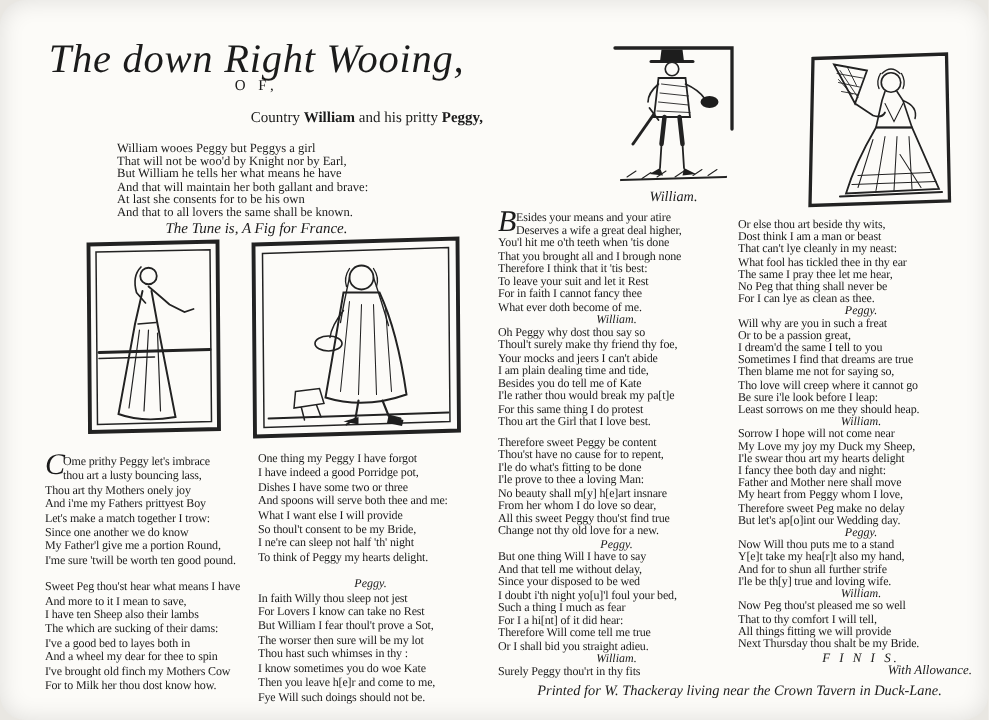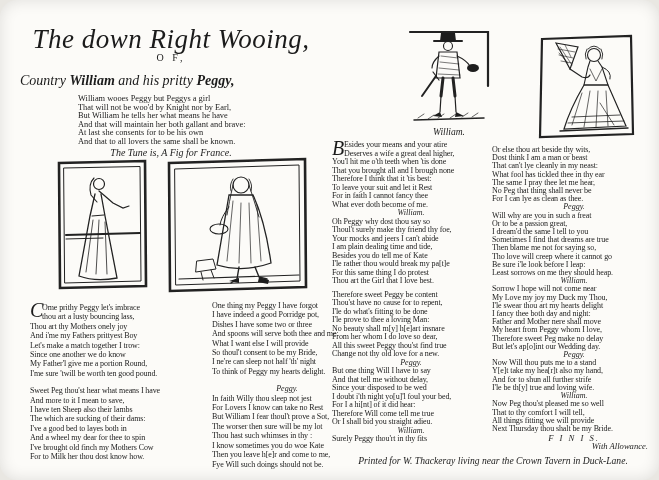--- a/index.html
+++ b/index.html
@@ -9,22 +9,22 @@
     font-family:"Liberation Serif","DejaVu Serif",serif;
     box-shadow: inset 0 0 16px rgba(0,0,0,.12);
     border-radius: 17px;
   }
   
   .lhalf { position:absolute; left:20px; top:0; width:302px; }
   .title { position:absolute; left:0; top:24px; width:302px; text-align:center;
            font-style:italic; font-size:27px; letter-spacing:.5px; white-space:nowrap; }
   .of    { position:absolute; left:0; top:52px; width:302px; text-align:center;
            font-size:10px; letter-spacing:3px; }
-  .subtitle { position:absolute; left:0; top:73px; width:302px; text-align:left;
-           font-style:italic; font-size:14px; white-space:nowrap; }
+  .subtitle { position:absolute; left:0; top:73px; width:302px; text-align:right;
+           font-size:10px; white-space:nowrap; }
   .argument { position:absolute; left:58px; top:95px; width:238px;
            font-size:8.4px; line-height:8.6px; }
   .tune  { position:absolute; left:0; top:147px; width:302px; text-align:center;
            font-style:italic; font-size:10px;font-family:Liberation Serif, serif; }
   
   .cut { position:absolute; }
   .cut svg { display:block; width:100%; height:100%; }
   .cut path, .cut circle, .cut ellipse { stroke:#222; fill:none; stroke-linecap:round; }
   .cut .fill { fill:#1d1d1d; stroke:none; }
   .cut-a { left:55px;  top:158px; width:94px;  height:133px; }
@@ -32,21 +32,21 @@
   .cut-c { left:408px; top:28px;  width:82px;  height:100px; }
   .cut-d { left:534px; top:33px;  width:104px; height:108px; }
   .cap-william { position:absolute; left:408px; top:127px; width:82px; text-align:center;
            font-style:italic; font-size:9.5px; }
   
   .col { position:absolute; }
   .col .line { white-space:nowrap; letter-spacing:-.1px; }
   .colL { font-size:8px; line-height:9.4px; }
   .colR { font-size:8px; line-height:8.4px; }
   .col1 { left:30px;  top:303px; width:140px; }
-  .col2 { left:172px; top:301px; width:150px;margin-left:40px; }
+  .col2 { left:172px; top:301px; width:150px; }
   .col3 { left:332px; top:141px; width:158px; line-height:8.5px; }
   .col4 { left:492px; top:146px; width:164px; line-height:8.2px; }
   .verse { position:relative; }
   .colL .verse + .verse { margin-top:8px; }
   .colR .verse.gap-before { margin-top:5px; }
   .speaker { text-align:center; font-style:italic; }
   .dropcap-letter { position:absolute; left:0; top:-3px; font-size:20px;
            font-style:italic; line-height:1; }
   .has-dropcap .lines .line:nth-child(1),
   .has-dropcap .lines .line:nth-child(2) { padding-left:12px; }
@@ -266,20 +266,21 @@
       </div>
 
       <div class="verse">
 
         <div class="speaker">Peggy.</div>
         <div class="lines">
           <div class="line">But one thing Will I have to say</div>
           <div class="line">And that tell me without delay,</div>
           <div class="line">Since your disposed to be wed</div>
           <div class="line">I doubt i'th night yo[u]'l foul your bed,</div>
+          <div class="line">Such a thing I much as fear</div>
           <div class="line">For I a hi[nt] of it did hear:</div>
           <div class="line">Therefore Will come tell me true</div>
           <div class="line">Or I shall bid you straight adieu.</div>
         </div>
       </div>
 
       <div class="verse">
 
         <div class="speaker">William.</div>
         <div class="lines">
@@ -317,21 +318,21 @@
             <div class="line">Be sure i'le look before I leap:</div>
             <div class="line">Least sorrows on me they should heap.</div>
           </div>
         </div>
 
         <div class="verse">
 
           <div class="speaker">William.</div>
           <div class="lines">
             <div class="line">Sorrow I hope will not come near</div>
-            <div class="line">My Love my joy my Duck my Thou,</div>
+            <div class="line">My Love my joy my Duck my Sheep,</div>
             <div class="line">I'le swear thou art my hearts delight</div>
             <div class="line">I fancy thee both day and night:</div>
             <div class="line">Father and Mother nere shall move</div>
             <div class="line">My heart from Peggy whom I love,</div>
             <div class="line">Therefore sweet Peg make no delay</div>
             <div class="line">But let's ap[o]int our Wedding day.</div>
           </div>
         </div>
 
         <div class="verse">

